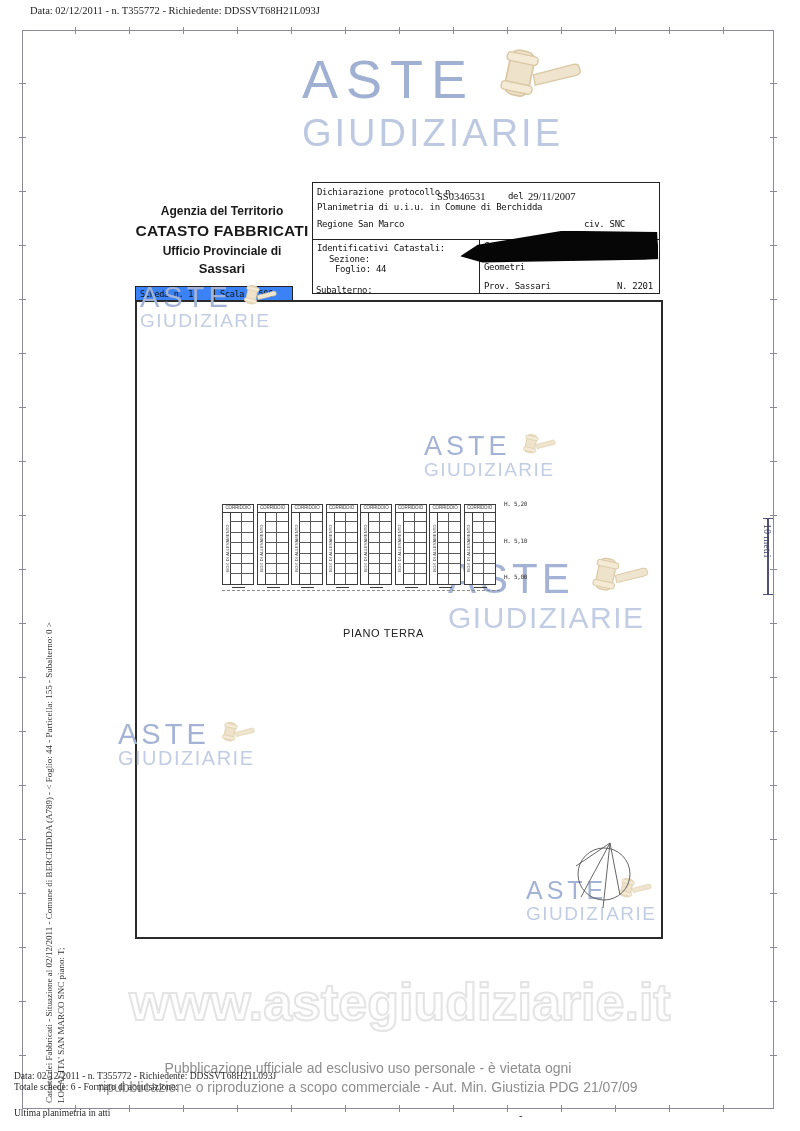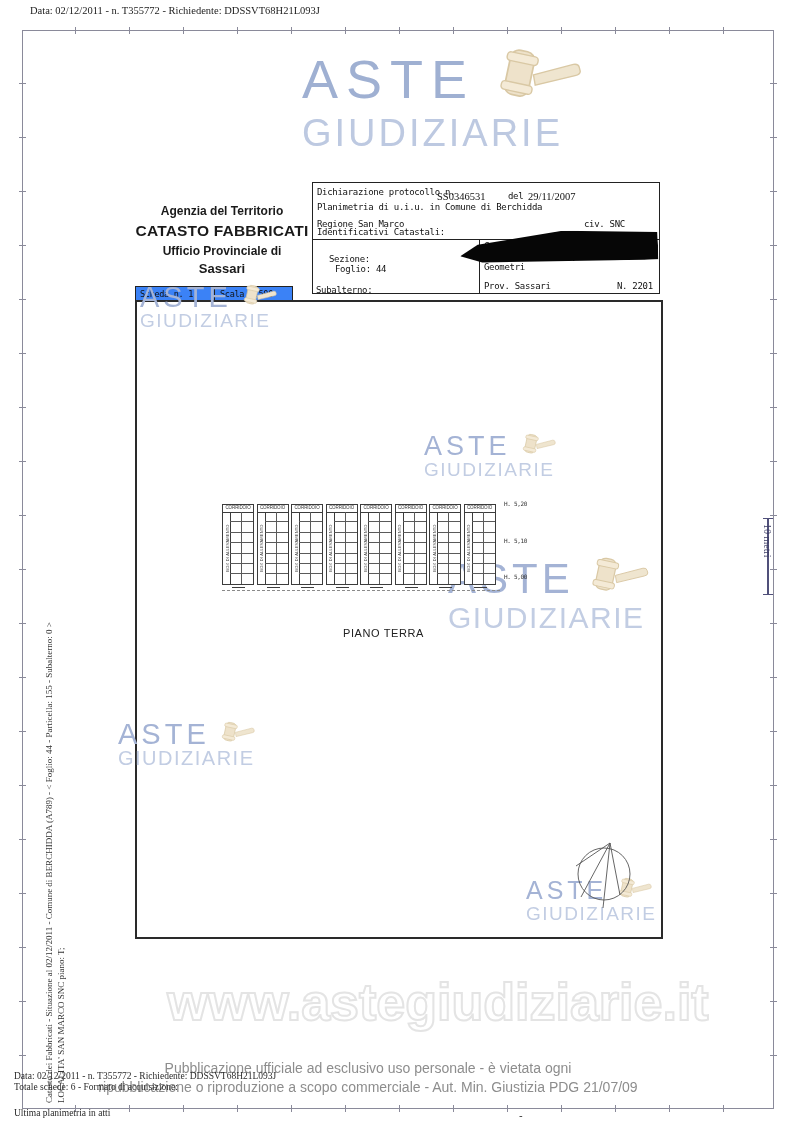--- a/index.html
+++ b/index.html
@@ -69,21 +69,21 @@
   .piano-terra{left:343px;top:627px;font-size:11px;letter-spacing:0.6px;color:#222;}
   
   .scaleseg{left:767px;top:518px;width:2px;height:77px;background:#50507a;}
   .scaletick{position:absolute;width:10px;height:1px;background:#50507a;left:763px;}
   .scalelabel{left:773px;top:524px;font-size:10px;color:#3c3c64;transform:rotate(90deg);transform-origin:0 0;white-space:nowrap;font-family:"Liberation Serif",serif;}
   
   .side-rot{position:absolute;transform:rotate(-90deg);transform-origin:0 0;white-space:nowrap;
     font-family:"Liberation Serif",serif;font-size:9px;color:#333;}
   
   .big-wm{left:50%;top:972px;transform:translateX(-50%);font-size:52px;font-weight:bold;letter-spacing:0;
-    color:transparent;-webkit-text-stroke:2px #e4e4e4;white-space:nowrap;margin-left:38px;}
+    color:transparent;-webkit-text-stroke:2px #e4e4e4;white-space:nowrap;}
   .notice{width:736px;text-align:center;color:#8d8d8d;font-size:14px;}
   .notice1{left:0;top:1060px;}
   .notice2{left:0;top:1079px;}
   .small-foot{left:14px;font-size:9.5px;color:#2a2a2a;}
   .page-dash{left:519px;top:1109px;font-size:11px;color:#333;}
 </style>
 </head>
 <body>
 
 <div class="ruler-ticks-h" style="left:22px;top:27px;width:752px;"></div>
@@ -122,21 +122,21 @@
 <div class="abs proto-box">
   <span class="abs mono" style="left:4px;top:4px;">Dichiarazione protocollo n.</span>
   <span class="abs hand" style="left:124px;top:8px;">SS0346531</span>
   <span class="abs mono" style="left:195px;top:8px;">del</span>
   <span class="abs hand" style="left:215px;top:8px;">29/11/2007</span>
   <span class="abs mono" style="left:4px;top:19px;">Planimetria di u.i.u. in Comune di Berchidda</span>
   <span class="abs mono" style="left:4px;top:36px;">Regione San Marco</span>
   <span class="abs mono" style="left:271px;top:36px;">civ. SNC</span>
   <div class="hdiv"></div>
   <div class="vdiv"></div>
-  <span class="abs mono" style="left:4px;top:44px;">Identificativi Catastali:</span>
+  <span class="abs mono" style="left:4px;top:60px;">Identificativi Catastali:</span>
   <span class="abs mono" style="left:16px;top:71px;">Sezione:</span>
   <span class="abs mono" style="left:22px;top:81px;">Foglio: 44</span>
   <span class="abs mono" style="left:3px;top:92px;margin-top:48px;">Particella: 155</span>
   <span class="abs mono" style="left:3px;top:102px;">Subalterno:</span>
   <span class="abs mono" style="left:171px;top:58px;">Co</span>
   <span class="abs mono" style="left:171px;top:70px;">Iscritto all'albo:</span>
   <span class="abs mono" style="left:171px;top:79px;">Geometri</span>
   <span class="abs mono" style="left:171px;top:98px;">Prov. Sassari</span>
   <span class="abs mono" style="left:288px;top:98px;padding-left:16px;">N. 2201</span>
 </div>

